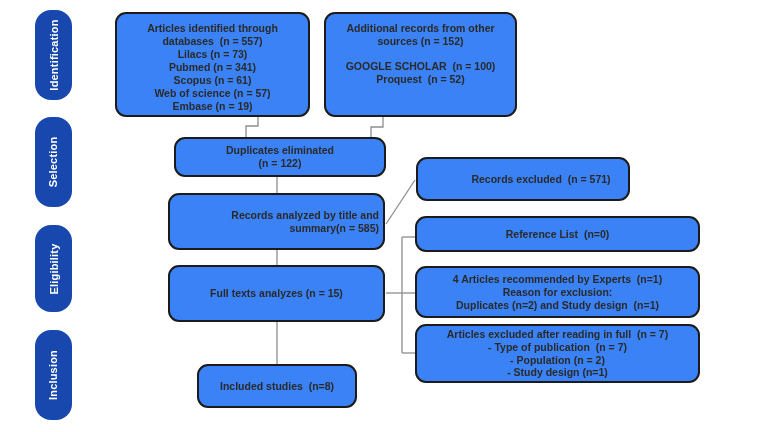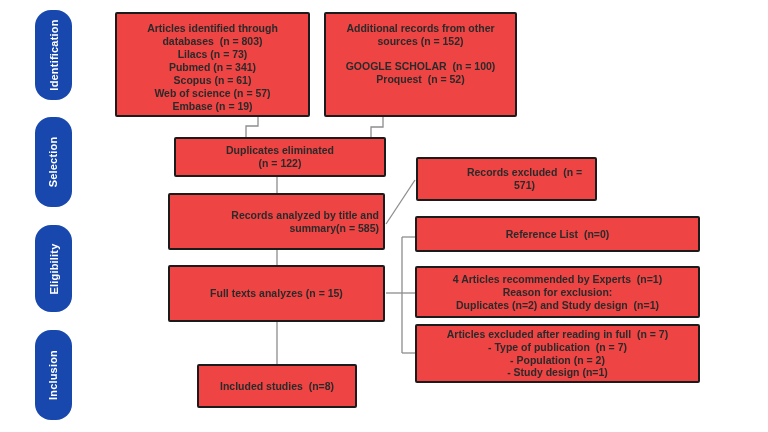--- a/index.html
+++ b/index.html
@@ -30,23 +30,23 @@
     white-space: nowrap;
     color: #ffffff;
     font-size: 11px;
     font-weight: 700;
     letter-spacing: 0.2px;
   }
 
   
   .fbox {
     position: absolute;
-    background: #ef4444;
+    background: #3b82f6;
     border: 2.5px solid #1b1b1b;
-    border-radius: 2px;
+    border-radius: 11px;
     display: flex;
     flex-direction: column;
     justify-content: center;
     align-items: center;
     text-align: center;
     color: #2a2a2a;
     font-weight: 700;
     font-size: 10.5px;
     line-height: 13px;
     padding: 2px 4px;
@@ -94,42 +94,42 @@
   </div>
   <div class="pill" style="top: 225px; height: 87px; background: rgb(24, 72, 174);">
     <span class="pill-label">Eligibility</span>
   </div>
   <div class="pill" style="top: 330px; height: 90px; background: rgb(24, 72, 174);">
     <span class="pill-label">Inclusion</span>
   </div>
 
   <div class="fbox top-align" style="left:115px; top:12px; width:195px; height:105px;">
     <div class="line">Articles identified through</div>
-    <div class="line">databases  (n = 803)</div>
+    <div class="line">databases  (n = 557)</div>
     <div class="line">Lilacs (n = 73)</div>
     <div class="line">Pubmed (n = 341)</div>
     <div class="line">Scopus (n = 61)</div>
     <div class="line">Web of science (n = 57)</div>
     <div class="line">Embase (n = 19)</div>
   </div>
 
   <div class="fbox top-align" style="left:324px; top:12px; width:193px; height:105px;">
     <div class="line">Additional records from other</div>
     <div class="line">sources (n = 152)</div>
     <div class="line"></div>
     <div class="line">GOOGLE SCHOLAR  (n = 100)</div>
     <div class="line">Proquest  (n = 52)</div>
   </div>
 
   <div class="fbox" style="left:174px; top:137px; width:212px; height:40px;">
     <div class="line">Duplicates eliminated</div>
     <div class="line">(n = 122)</div>
   </div>
 
-  <div class="fbox" style="left:416px; top:157px; width:181px; height:44px;padding-left:40px;">
+  <div class="fbox" style="left:416px; top:157px; width:214px; height:44px;padding-left:40px;">
     <div class="line">Records excluded  (n = 571)</div>
   </div>
 
   <div class="fbox" style="left:168px; top:193px; width:217px; height:57px;align-items:flex-end;">
     <div class="line">Records analyzed by title and</div>
     <div class="line">summary(n = 585)</div>
   </div>
 
   <div class="fbox" style="left:415px; top:216px; width:285px; height:36px;">
     <div class="line">Reference List  (n=0)</div>

